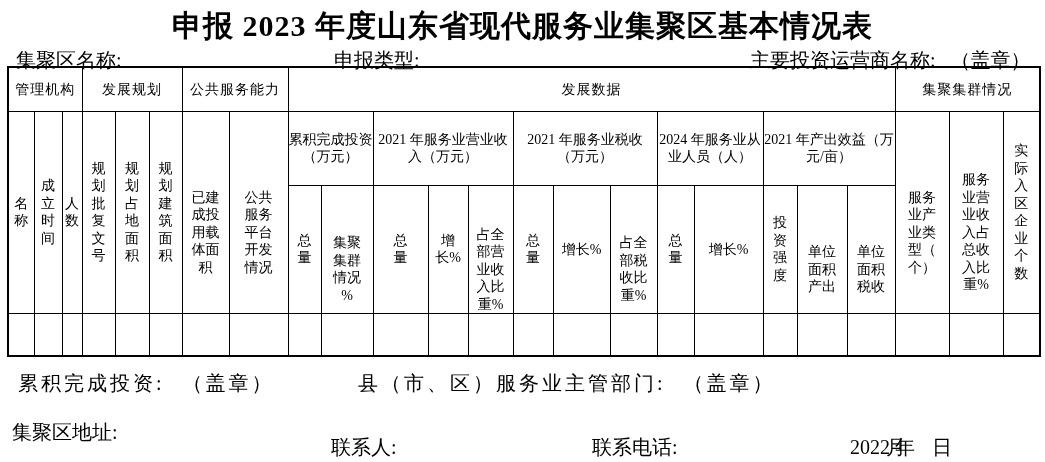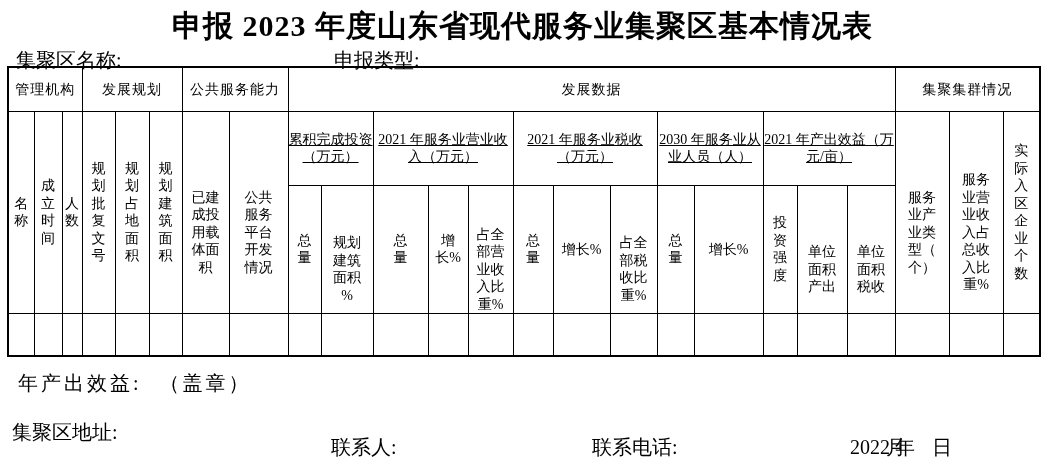--- a/index.html
+++ b/index.html
@@ -12,34 +12,38 @@
   .spaced{letter-spacing:3px;}
   table.form{position:absolute;left:7px;top:66px;border-collapse:collapse;table-layout:fixed;
              width:1033px;border:2px solid #000;}
   table.form th,table.form td{border:1px solid #000;font-weight:normal;text-align:center;
              vertical-align:middle;font-size:14px;line-height:1.25;padding:0;overflow:hidden;}
   tr.rA{height:44px;}
   tr.rA th{letter-spacing:1px;}
   tr.rB{height:74px;}
   tr.rC{height:114px;}
   tr.rD{height:42px;}
-  .grp{padding:2px 6px;text-decoration:underline;}
+  .grp{padding:2px 6px;}
   .vtext{display:inline-block;word-break:break-all;line-break:anywhere;vertical-align:middle;}
   .w1{width:16px;}
   .w2{width:30px;margin-top:40px;}
 </style>
 </head>
 <body>
 
 <div class="page">
 
   <div class="title">申报 2023 年度山东省现代服务业集聚区基本情况表</div>
 
   <div class="abs" style="left:16px;top:47px;">集聚区名称:</div>
   <div class="abs" style="left:334px;top:47px;">申报类型:</div>
+  <div class="abs" style="left:750px;top:47px;">
+    <span>主要投资运营商名称:</span>
+    <span class="seal-gap">（盖章）</span>
+  </div>
 
   <table class="form">
     <colgroup>
       <col style="width:26px">
         <col style="width:28px">
         <col style="width:20px">
       <col style="width:33px">
         <col style="width:34px">
         <col style="width:33px">
       <col style="width:47px">
@@ -76,30 +80,30 @@
       <th rowspan="2"><span class="vtext w1">成立时间</span></th>
       <th rowspan="2"><span class="vtext w1">人数</span></th>
       <th rowspan="2"><span class="vtext w1">规划批复文号</span></th>
       <th rowspan="2"><span class="vtext w1">规划占地面积</span></th>
       <th rowspan="2"><span class="vtext w1">规划建筑面积</span></th>
       <th rowspan="2"><span class="vtext w2">已建成投用载体面积</span></th>
       <th rowspan="2"><span class="vtext w2">公共服务平台开发情况</span></th>
       <th colspan="2" class="grp">累积完成投资（万元）</th>
       <th colspan="3" class="grp">2021 年服务业营业收入（万元）</th>
       <th colspan="3" class="grp">2021 年服务业税收（万元）</th>
-      <th colspan="2" class="grp">2030 年服务业从业人员（人）</th>
+      <th colspan="2" class="grp">2024 年服务业从业人员（人）</th>
       <th colspan="3" class="grp">2021 年产出效益（万元/亩）</th>
       <th rowspan="2"><span class="vtext w2">服务业产业类型（个）</span></th>
       <th rowspan="2"><span class="vtext w2">服务业营业收入占总收入比重%</span></th>
       <th rowspan="2"><span class="vtext w1">实际入区企业个数</span></th>
     </tr>
 
     <tr class="rC">
       <th><span class="vtext w1">总量</span></th>
-      <th><span class="vtext w2">规划建筑面积%</span></th>
+      <th><span class="vtext w2">集聚集群情况%</span></th>
       <th><span class="vtext w1">总量</span></th>
       <th>增长%</th>
       <th><span class="vtext w2">占全部营业收入比重%</span></th>
       <th><span class="vtext w1">总量</span></th>
       <th>增长%</th>
       <th><span class="vtext w2">占全部税收比重%</span></th>
       <th><span class="vtext w1">总量</span></th>
       <th>增长%</th>
       <th><span class="vtext w1">投资强度</span></th>
       <th><span class="vtext w2">单位面积产出</span></th>
@@ -129,21 +133,25 @@
           <td></td>
       <td></td>
           <td></td>
       <td></td>
           <td></td>
     </tr>
   </tbody>
     </table>
 
   <div class="abs spaced" style="left:18px;top:370px;">
-    <span>年产出效益:</span>
+    <span>累积完成投资:</span>
+    <span class="seal-gap">（盖章）</span>
+  </div>
+  <div class="abs spaced" style="left:358px;top:370px;">
+    <span>县（市、区）服务业主管部门:</span>
     <span class="seal-gap">（盖章）</span>
   </div>
 
   <div class="abs" style="left:12px;top:419px;">集聚区地址:</div>
   <div class="abs" style="left:331px;top:434px;">联系人:</div>
   <div class="abs" style="left:592px;top:434px;">联系电话:</div>
   <div class="abs" style="left:850px;top:434px;">2022 年</div>
   <div class="abs" style="left:886px;top:434px;">月</div>
   <div class="abs" style="left:932px;top:434px;">日</div>
 

